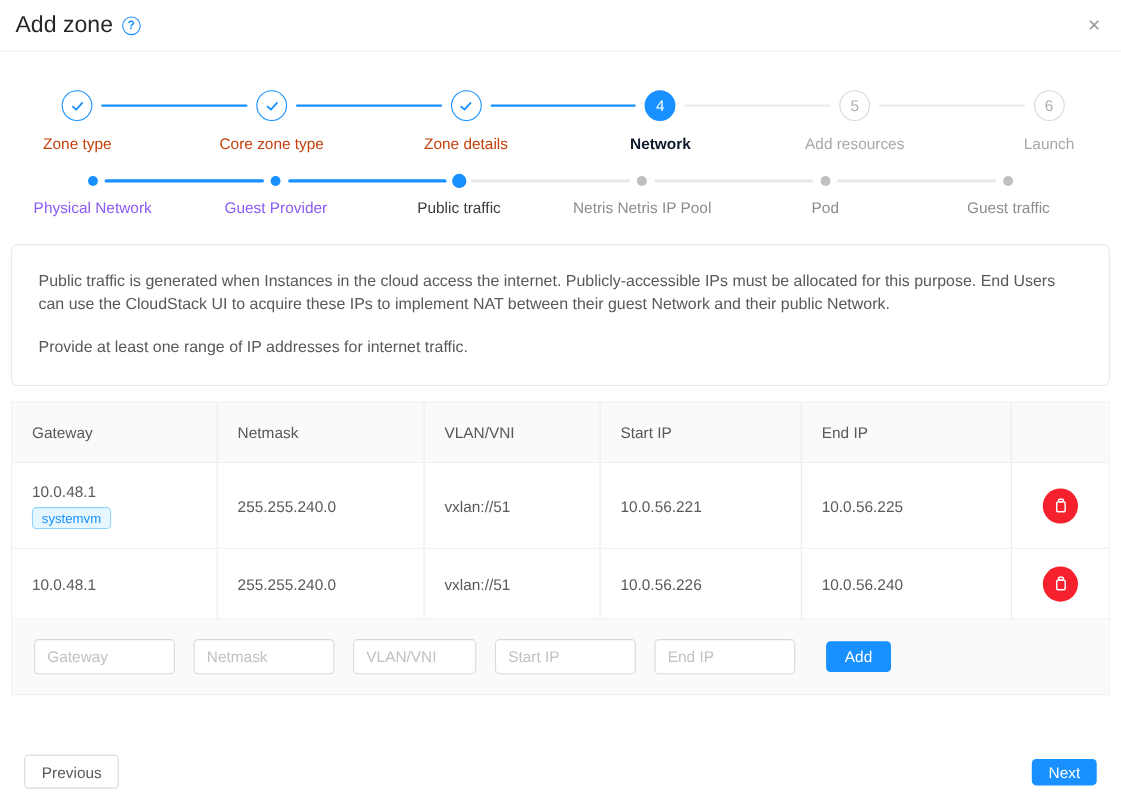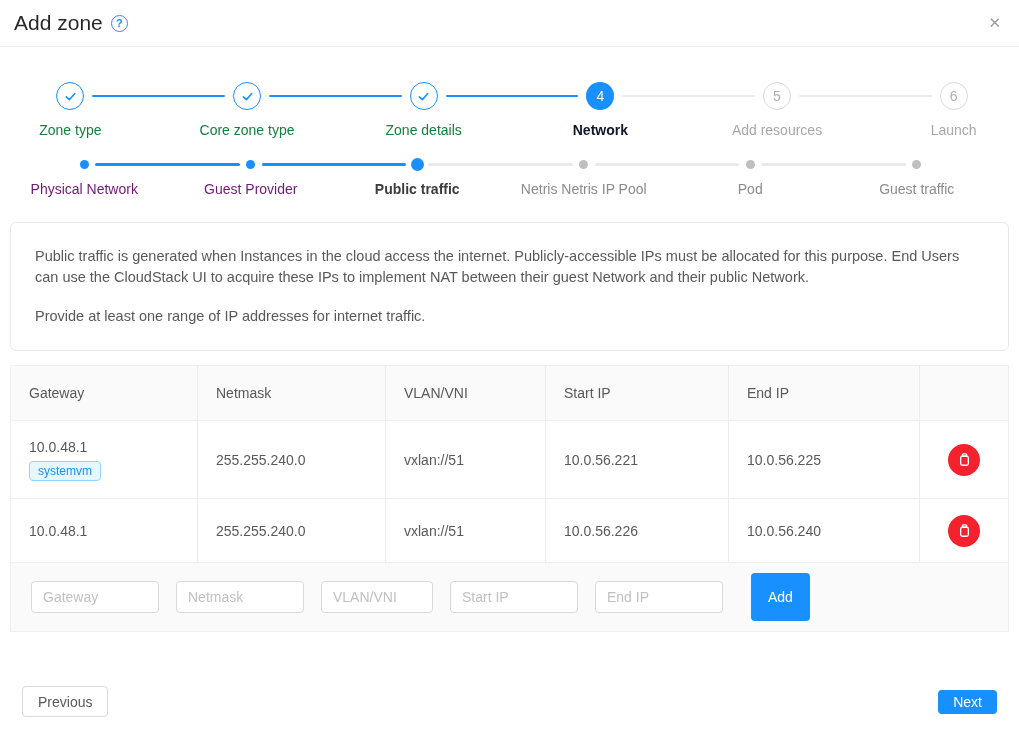--- a/index.html
+++ b/index.html
@@ -33,21 +33,21 @@
   .steps { display: flex; margin: 35px -33px 0 -28px; }
   .step { flex: 1; position: relative; display: flex; flex-direction: column; align-items: center; }
   .step-icon {
     width: 28px; height: 28px; border-radius: 50%; background: #fff;
     display: flex; align-items: center; justify-content: center; font-size: 14px;
   }
   .step.finish  .step-icon { border: 1.5px solid var(--accent, #1890ff); }
   .step.process .step-icon { background: var(--accent, #1890ff); color: #fff; }
   .step.wait    .step-icon { border: 1.5px solid #d9d9d9; color: #adadad; }
   .step-label { margin-top: 12px; font-size: 14px; line-height: 17px; }
-  .step.finish  .step-label { color: #15803d; }
+  .step.finish  .step-label { color: #c2410c; }
   .step.process .step-label { color: #0f172a; font-weight: 700; }
   .step.wait    .step-label { color: #a8a8a8; }
   .step-connector {
     position: absolute; top: 13px; height: 2px; border-radius: 1px;
     left: calc(50% + 22px); width: calc(100% - 44px);
   }
   .step-connector.done { background: var(--accent, #1890ff); }
   .step-connector.todo { background: #ececec; }
   .check-svg polyline { stroke: var(--accent, #1890ff); }
 
@@ -59,22 +59,22 @@
   .substep.finish  .dot { width: 9px;  height: 9px;  background: var(--accent, #1890ff); }
   .substep.process .dot { width: 13px; height: 13px; background: var(--accent, #1890ff); }
   .substep.wait    .dot { width: 9px;  height: 9px;  background: #bfbfbf; }
   .sub-connector {
     position: absolute; top: 5.5px; height: 3px; border-radius: 2px;
     left: calc(50% + 11px); width: calc(100% - 22px);
   }
   .sub-connector.done { background: var(--accent, #1890ff); }
   .sub-connector.todo { background: #e9e9e9; }
   .substep-label { margin-top: 10px; font-size: 14px; line-height: 17px; }
-  .substep.finish  .substep-label { color: #701a75; }
-  .substep.process .substep-label { color: #3c3c3c; font-weight: 700; }
+  .substep.finish  .substep-label { color: #8b5cf6; }
+  .substep.process .substep-label { color: #3c3c3c; font-weight: 400; }
   .substep.wait    .substep-label { color: #8c8c8c; }
 
   
   .info-box {
     margin-top: 24px; border: 1px solid #e8e8e8; border-radius: 6px;
     padding: 23px 24px; font-size: 14.5px; line-height: 1.45; color: #595959;
   }
   .info-box p + p { margin-top: 18px; }
 
   
@@ -105,21 +105,21 @@
     padding: 0 20px; gap: 17px;
   }
   .t-input {
     height: 32px; border: 1px solid #d9d9d9; border-radius: 4px; background: #fff;
     padding: 0 11px; font-size: 14px; color: #595959; font-family: "Liberation Sans", sans-serif;
     outline: none;
   }
   .t-input::placeholder { color: #c1c1c1; }
   .w128 { width: 128px; } .w112 { width: 112px; }
   .add-btn {
-    margin-left: 11px; height: 48px; padding: 0 17px; border: none; border-radius: 4px;
+    margin-left: 11px; height: 28px; padding: 0 17px; border: none; border-radius: 4px;
     background: var(--accent, #1890ff); color: #fff; font-size: 14px; cursor: pointer;
     font-family: "Liberation Sans", sans-serif;
   }
 
   
   .modal-footer { margin-top: 54px; padding: 0 12px; display: flex; justify-content: space-between; align-items: center; }
   .prev-btn {
     height: 31px; padding: 0 15px; background: #fff; border: 1px solid #d9d9d9; border-radius: 4px;
     color: #595959; font-size: 14px; cursor: pointer; font-family: "Liberation Sans", sans-serif; text-align: center;
   }

